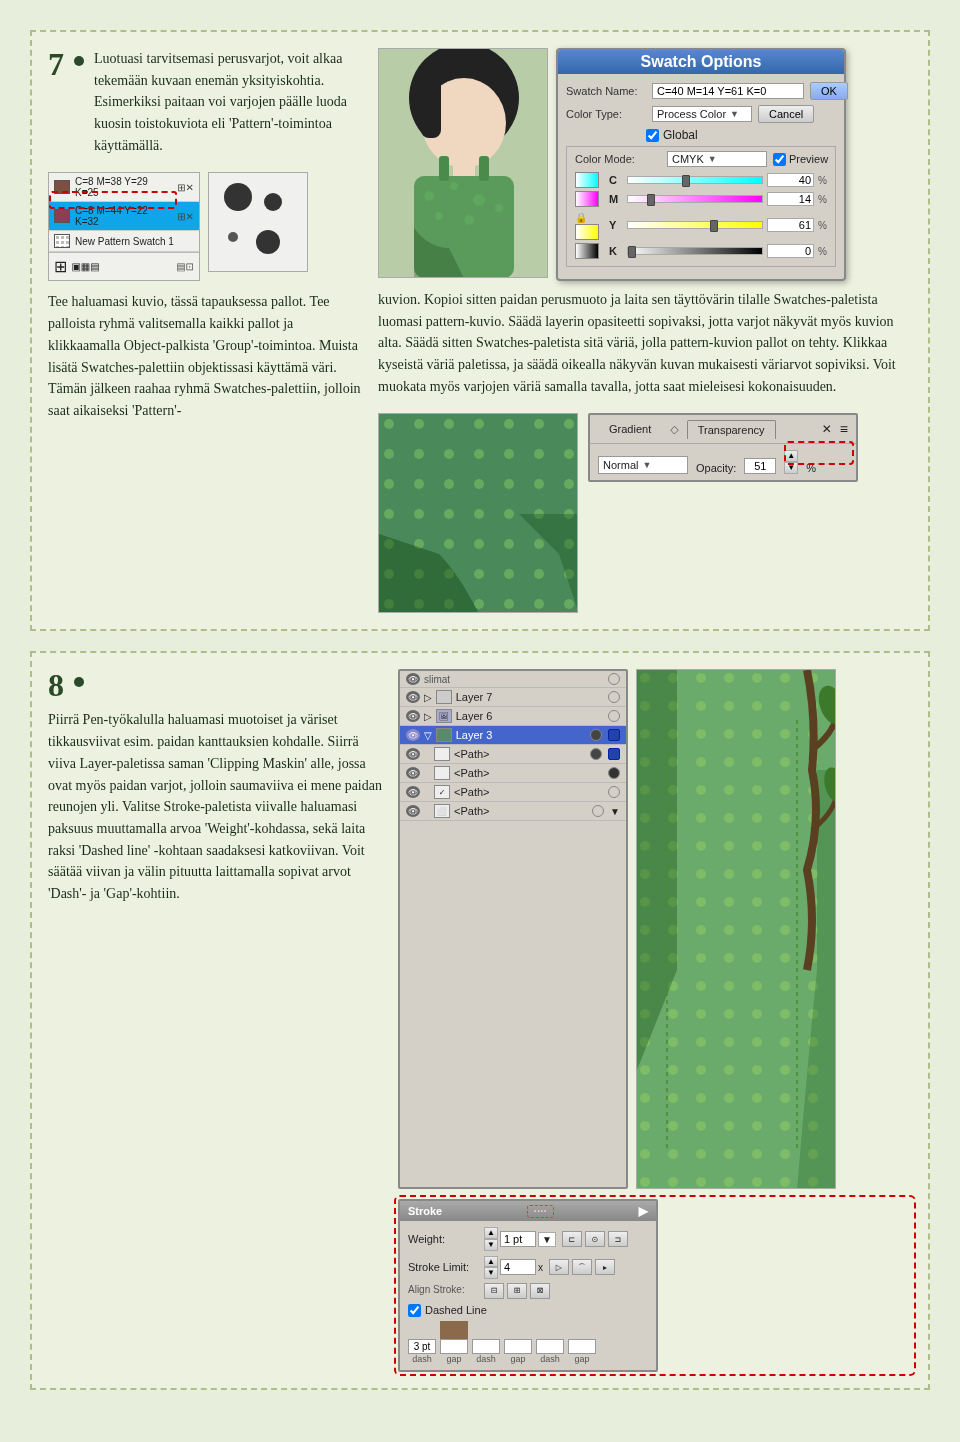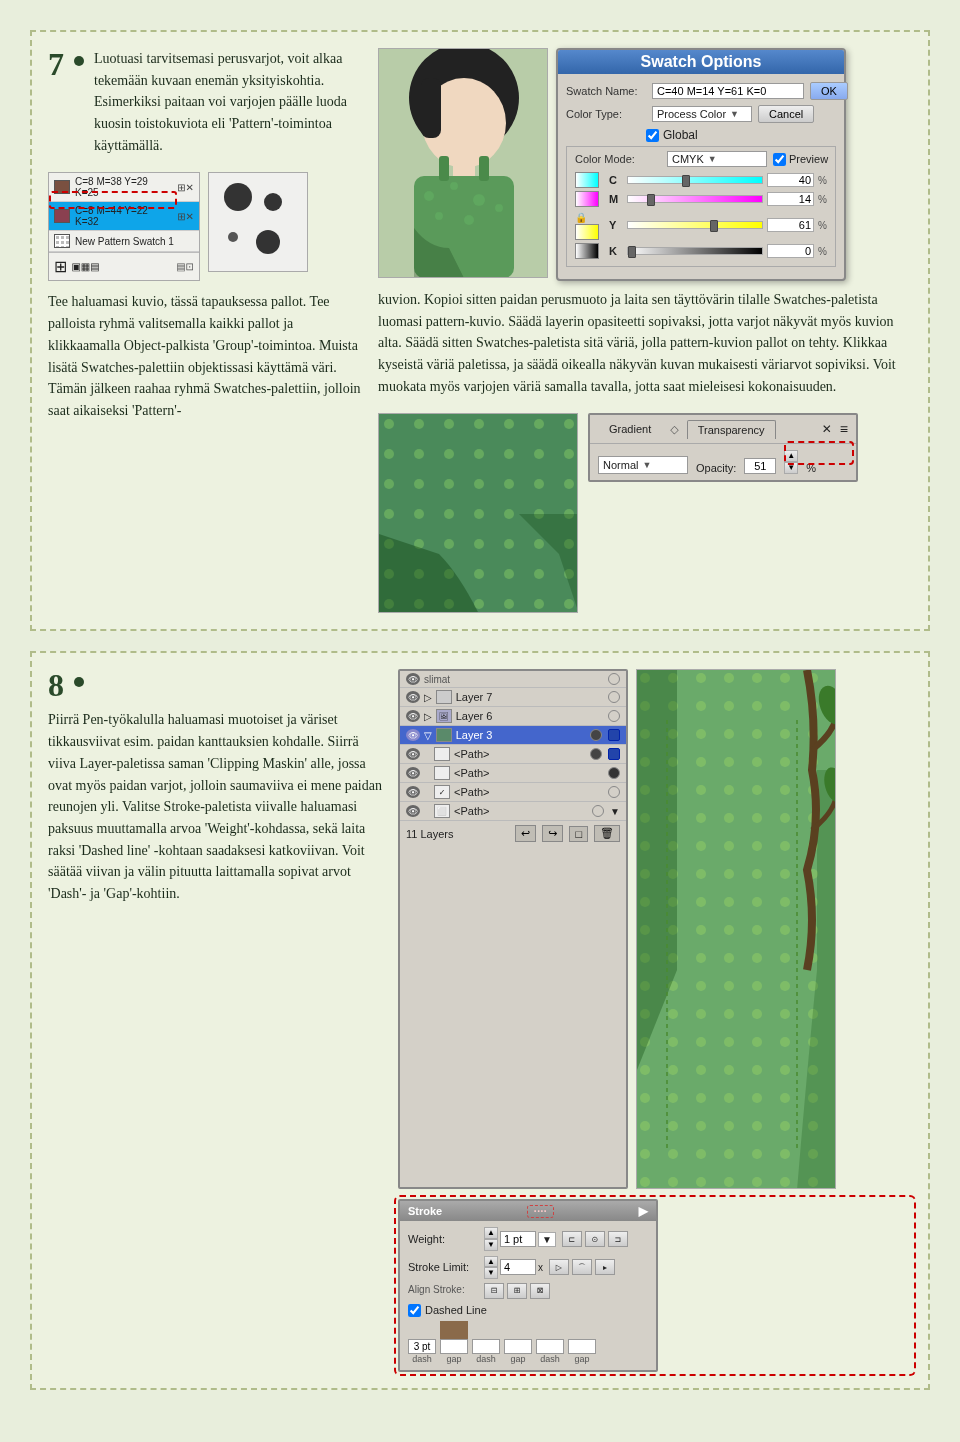--- a/index.html
+++ b/index.html
@@ -831,27 +831,20 @@
 
             <div class="layers-row">
               <div class="eye-icon">👁</div>
               <div style="width:6px;"></div>
               <div class="layer-thumbnail" style="display:flex;align-items:center;justify-content:center;font-size:8px;">⬜</div>
               <span class="layer-name">&lt;Path&gt;</span>
               <div class="layer-circle" style="margin-left:auto;"></div>
               <span style="font-size:10px; margin-left:2px;">▼</span>
             </div>
 
-            <div class="layers-bottom">
-              <span class="layers-count">11 Layers</span>
-              <button class="layers-btn">↩</button>
-              <button class="layers-btn">↪</button>
-              <button class="layers-btn">□</button>
-              <button class="layers-btn">🗑</button>
-            </div>
           </div>
 
           <div class="large-manga">
             <svg width="200" height="520">
 
               <rect width="200" height="520" fill="#6aaa6a"></rect>
               <defs>
                 <pattern id="dotpat2" x="0" y="0" width="28" height="28" patternUnits="userSpaceOnUse">
                   <circle cx="8" cy="8" r="5" fill="rgba(150,210,100,0.45)"></circle>
                 </pattern>

